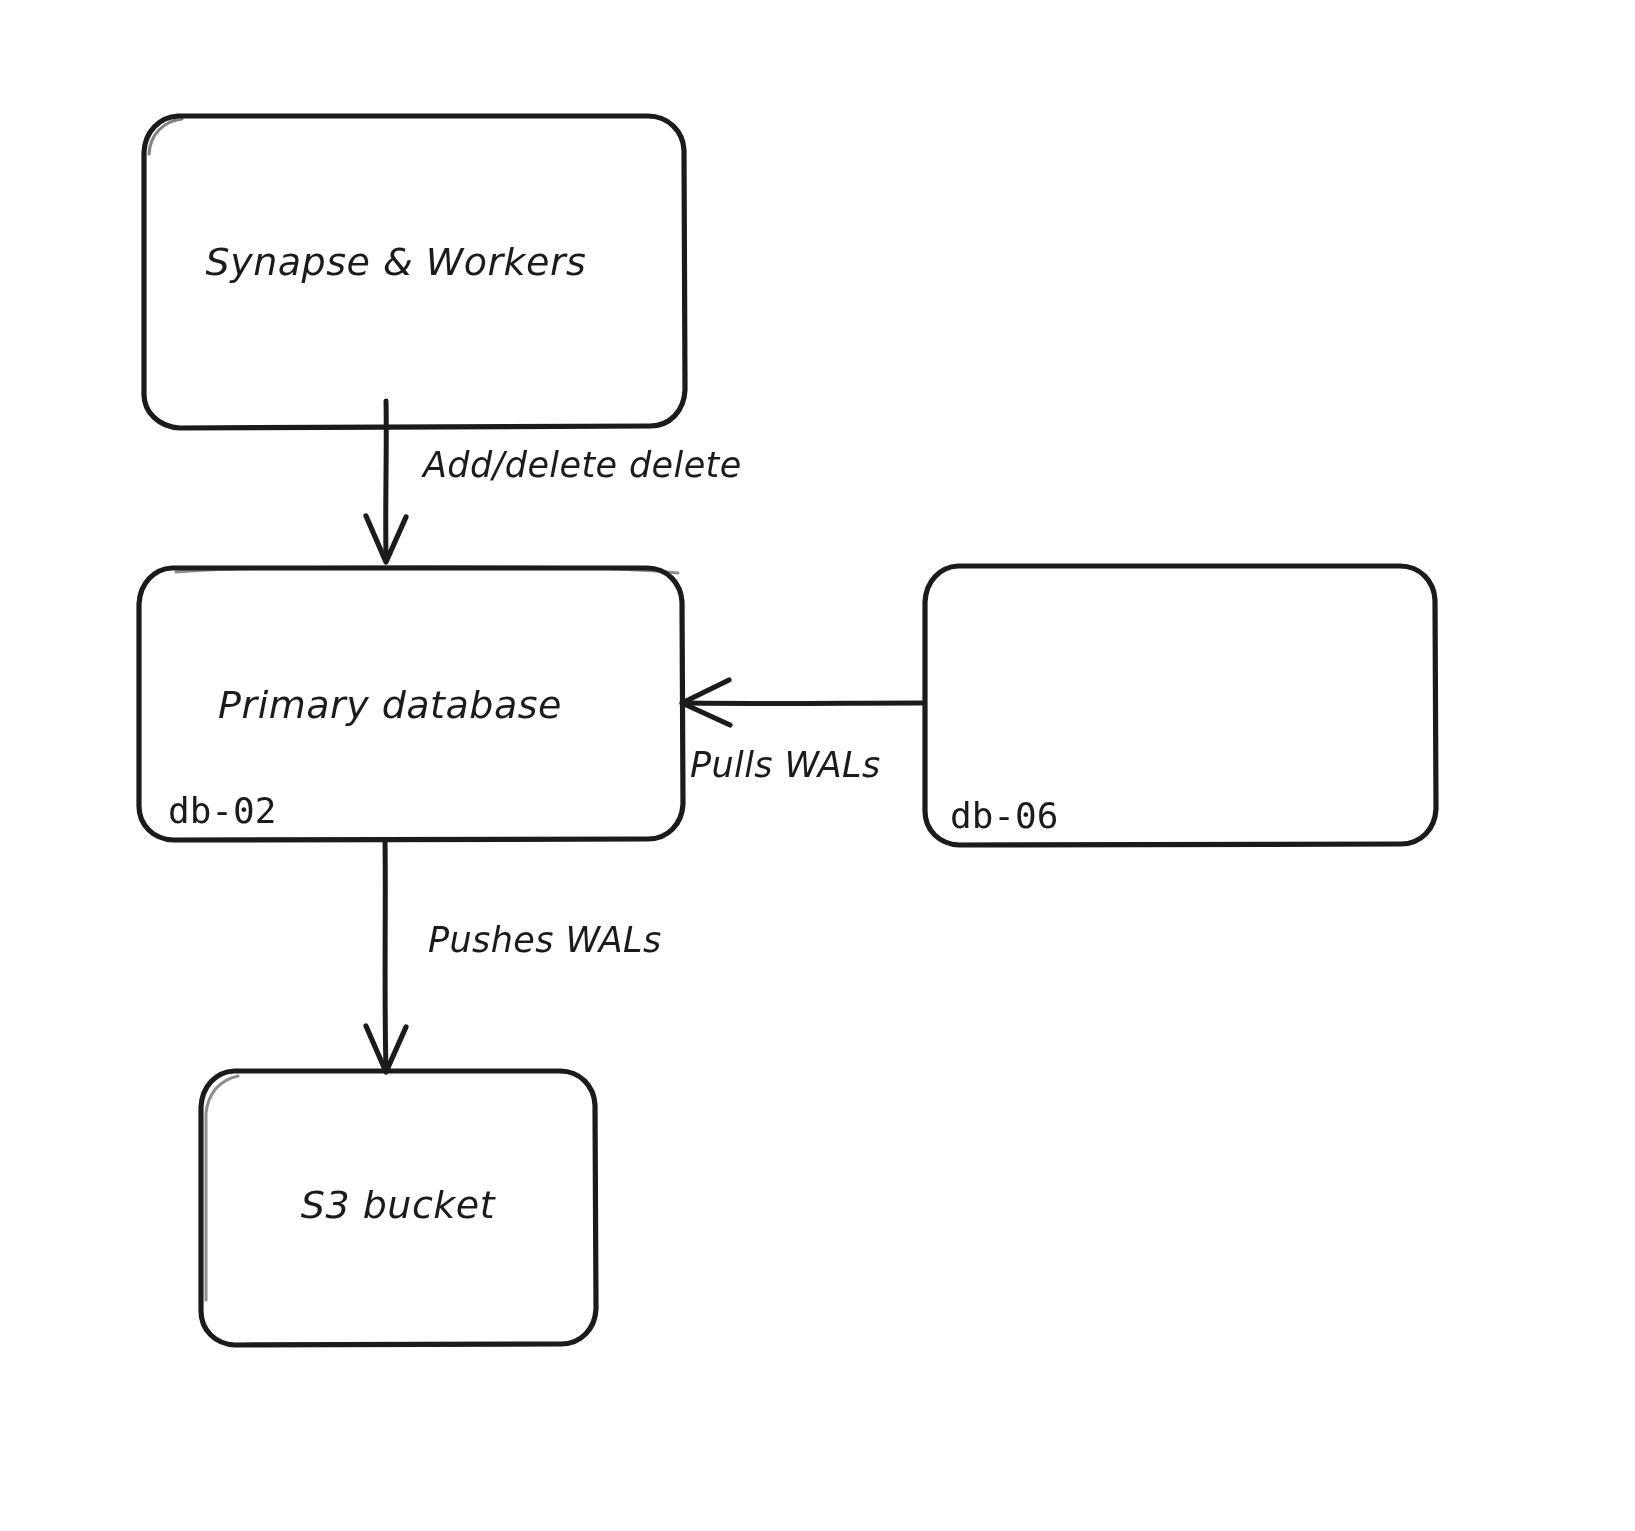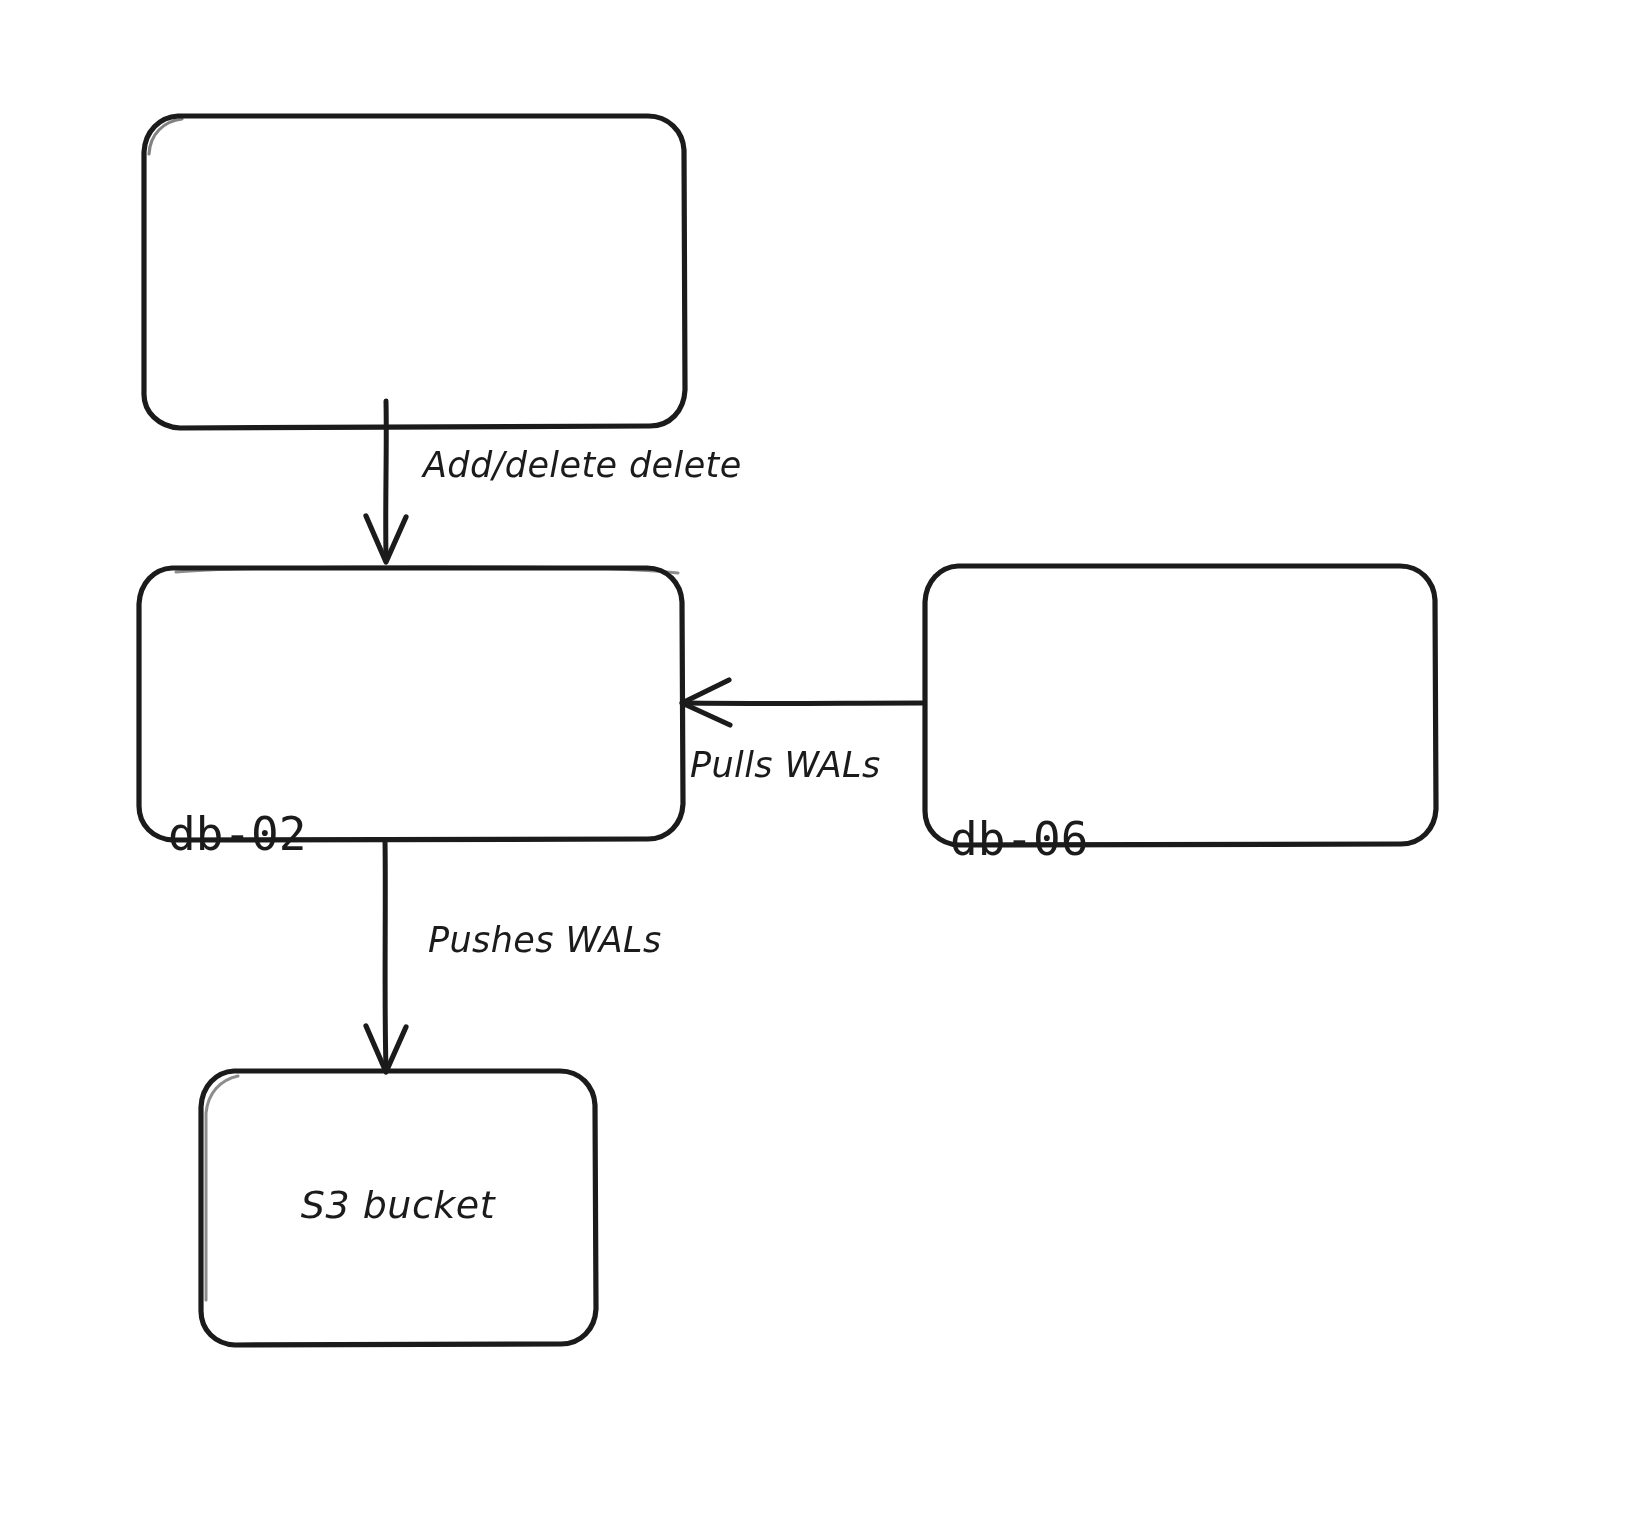--- a/index.html
+++ b/index.html
@@ -38,25 +38,24 @@
   .node-label {
     font-family: "DejaVu Sans", sans-serif;
     font-size: 38px;
     font-weight: 400;
     letter-spacing: 0.5px;
     transform: translate(-50%, -50%);
     text-align: center;
   }
   .node-sublabel {
     font-family: "DejaVu Sans Mono", monospace;
-    font-size: 46px;
+    font-size: 36px;
     font-weight: 400;
     letter-spacing: 0px;
     transform: translate(0, -50%);
-    margin-top: 24px;
   }
   .edge-label {
     font-family: "DejaVu Sans", sans-serif;
     font-size: 35px;
     font-weight: 400;
     letter-spacing: 0.4px;
     transform: translate(0, -50%);
   }
   
   .handwritten {
@@ -112,21 +111,23 @@
     <g>
       <path d="M234 1071 C 216 1072, 202 1086, 201 1107
                L 201 1311 C 201 1330, 215 1344, 235 1345
                L 561 1344 C 581 1344, 595 1329, 596 1309
                L 595 1105 C 594 1086, 580 1071, 560 1071 Z" fill="none" stroke="#1b1b1b" stroke-width="5.2" stroke-linecap="round" stroke-linejoin="round"></path>
       <path d="M238 1076 C 220 1080, 208 1093, 206 1113 L 206 1300" fill="none" stroke="#1b1b1b" stroke-width="3" stroke-linecap="round" opacity="0.5"></path>
     </g>
 
   </svg>
 
+  <div class="node-label handwritten" style="left:396px; top:262px;">Synapse &amp; Workers</div>
 
+  <div class="node-label handwritten" style="left:390px; top:705px;">Primary database</div>
   <div class="node-sublabel" style="left:168px; top:810px;">db-02</div>
 
   <div class="node-sublabel" style="left:950px; top:815px;">db-06</div>
 
   <div class="node-label handwritten" style="left:398px; top:1205px;">S3 bucket</div>
 
   <div class="edge-label handwritten" style="left:423px; top:465px;">Add/delete delete</div>
 
   <div class="edge-label handwritten" style="left:690px; top:765px;">Pulls WALs</div>
 

